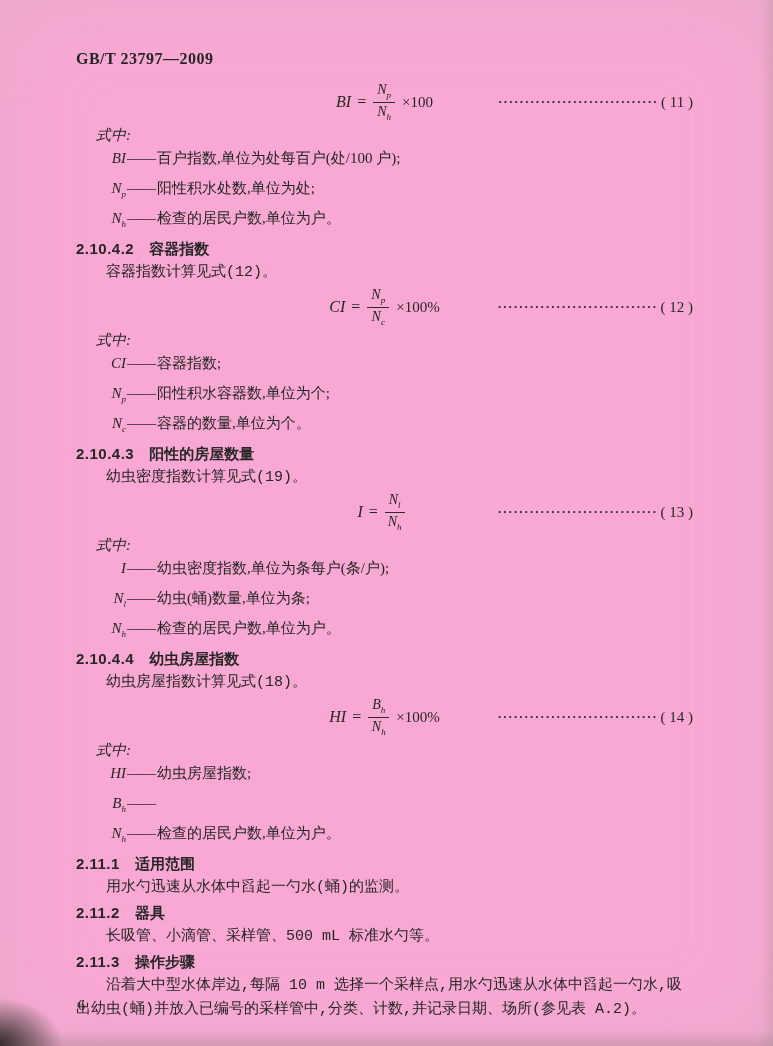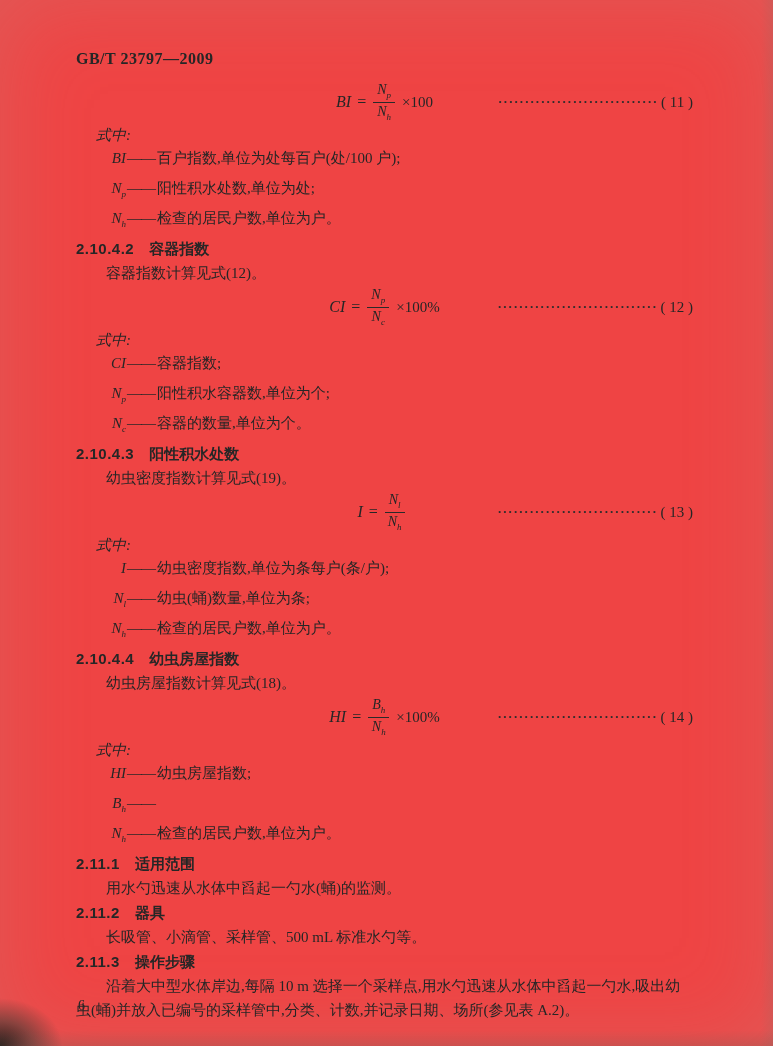--- a/index.html
+++ b/index.html
@@ -3,21 +3,21 @@
 <meta charset="utf-8">
 <style>
   html, body { margin:0; padding:0; }
   body {
     width:773px; height:1046px;
     background:#dcdad6;
     font-family:"Liberation Serif","DejaVu Serif",serif;
   }
   .page {
     position:relative; width:773px; height:1046px;
-    background:#ef4444; overflow:hidden; color:#262626;
+    background:#f9a8d4; overflow:hidden; color:#262626;
     box-shadow: inset 0 0 90px rgba(175,170,160,0.22);
   }
   .content { padding:50px 80px 0 76px; }
 
   .doc-header {
     font-weight:bold; font-size:16px; letter-spacing:0.5px;
     margin-bottom:12px;
   }
 
   
@@ -60,21 +60,21 @@
   }
   .def-sym .msub { font-size:9px; }
   .def-dash { margin:0 2px 0 1px; letter-spacing:-1px; flex:none; }
 
   .heading {
     font-family:Liberation Sans, sans-serif;
     font-weight:bold; font-size:15px; line-height:25px;
   }
   .h-num { margin-right:15px; letter-spacing:0.5px; }
 
-  .para { margin:0; text-indent:2em; font-size:15px; line-height:24px; }
+  .para { margin:0; text-indent:2em; font-size:15px; line-height:24px;font-family:Liberation Mono, monospace; }
 
   .page-number { position:absolute; left:78px; bottom:32px; font-size:14px; }
 
   
   .corner-dark {
     position:absolute; left:0; bottom:0; width:68px; height:52px;
     background: radial-gradient(ellipse at 0% 100%,
       rgba(25,23,20,0.92) 0%, rgba(60,55,48,0.55) 34%, rgba(0,0,0,0) 65%);
   }
   .bottom-shade {
@@ -159,21 +159,21 @@
       <span class="def-dash">——</span>
       <span class="def-text">阳性积水容器数,单位为个;</span>
     </div>
     <div class="def-line">
       <span class="def-sym"><span>N</span><sub class="msub">c</sub></span>
       <span class="def-dash">——</span>
       <span class="def-text">容器的数量,单位为个。</span>
     </div>
 
     <div class="heading">
-      <span class="h-num">2.10.4.3</span><span>阳性积水处数</span>
+      <span class="h-num">2.10.4.3</span><span>阳性的房屋数量</span>
     </div>
     <p class="para">幼虫密度指数计算见式(19)。</p>
 
     <div class="formula-row">
       <span class="math">
         <span class="mi">I</span>
         <span class="eqsign">=</span>
         <span class="frac">
           <span class="fnum"><span>N</span><sub class="msub">l</sub></span>
           <span class="fden"><span>N</span><sub class="msub">h</sub></span>

